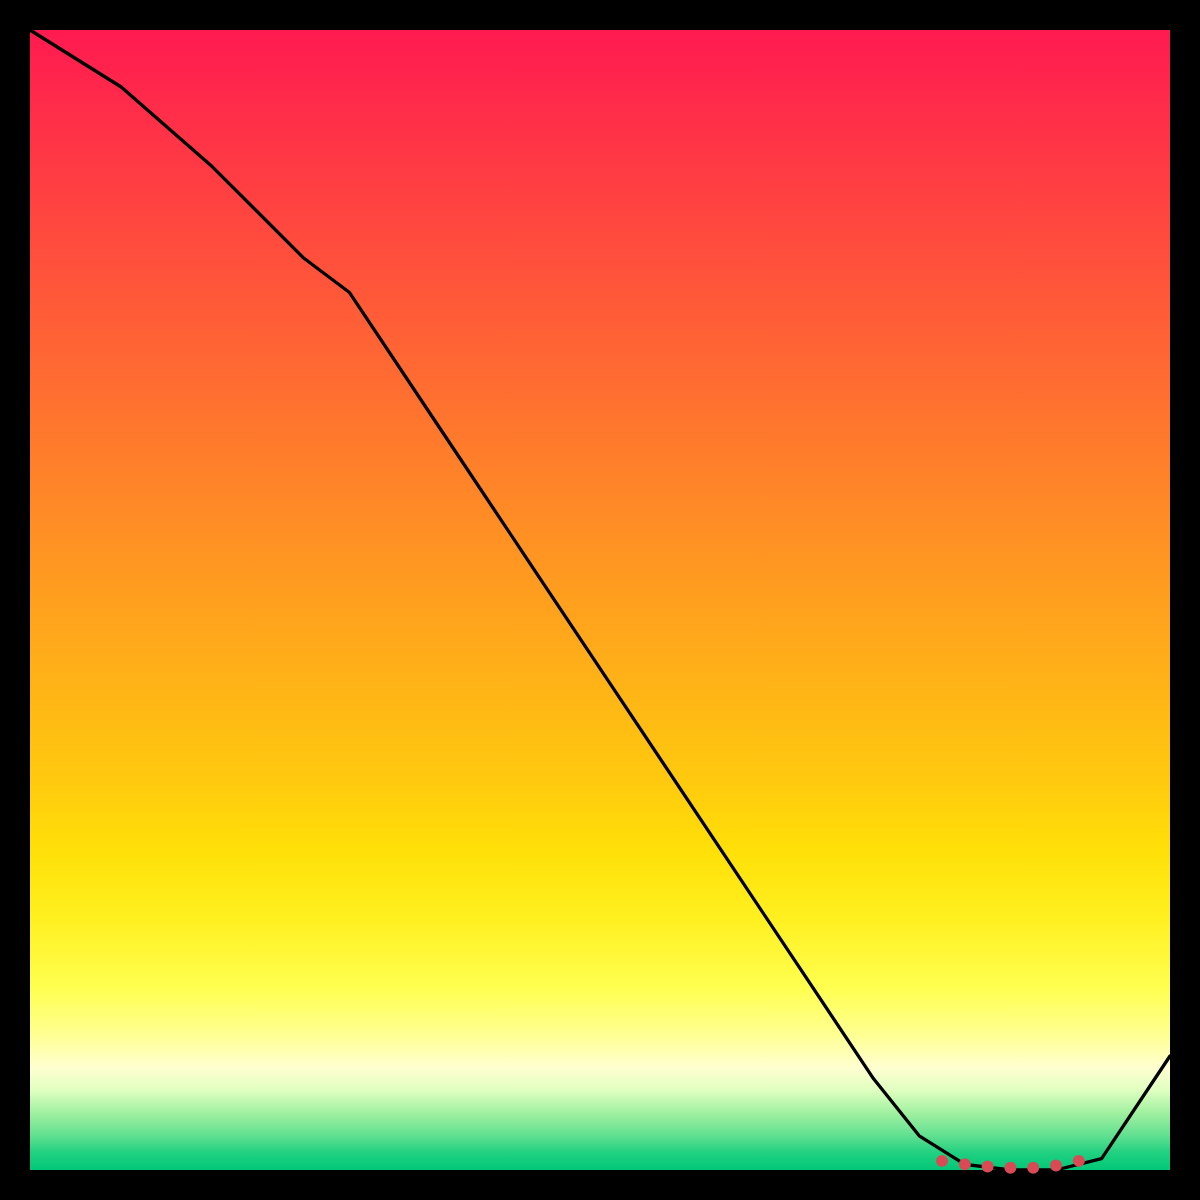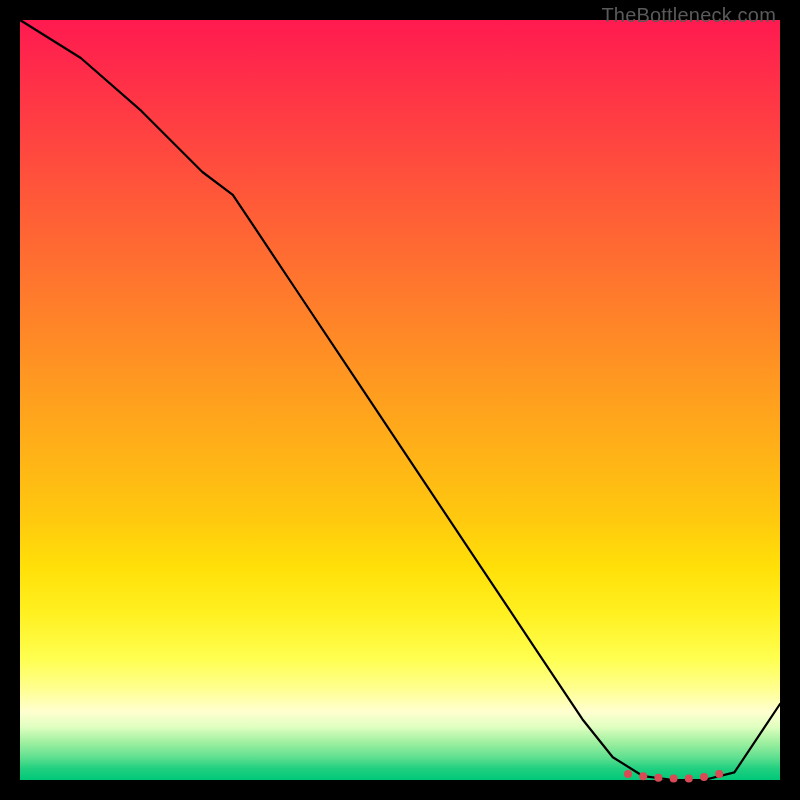--- a/index.html
+++ b/index.html
@@ -70,21 +70,20 @@
     fill: #d94a55;
     stroke: none;
   }
 </style>
 </head>
 <body>
 
 <div class="container">
   <div class="plot-area"></div>
 
-  <div class="watermark">TheBottleneck.com</div>
 
   <svg class="curve" viewBox="0 0 760 760" preserveAspectRatio="none">
     <path id="curve-path" class="line-path" d="M0.00 0.00 L60.80 38.00 L121.60 91.20 L182.40 152.00 L212.80 174.80 L273.60 266.00 L334.40 357.20 L395.20 448.40 L456.00 539.60 L516.80 630.80 L562.40 699.20 L592.80 737.20 L623.20 756.20 L653.60 760.00 L684.00 760.00 L714.40 752.40 L760.00 684.00"></path>
     <g id="dots" class="dots">
         <circle cx="608.00" cy="753.92" r="4"></circle>
         <circle cx="623.20" cy="756.20" r="4"></circle>
         <circle cx="638.40" cy="757.72" r="4"></circle>
         <circle cx="653.60" cy="758.48" r="4"></circle>
         <circle cx="668.80" cy="758.48" r="4"></circle>
         <circle cx="684.00" cy="756.96" r="4"></circle>

